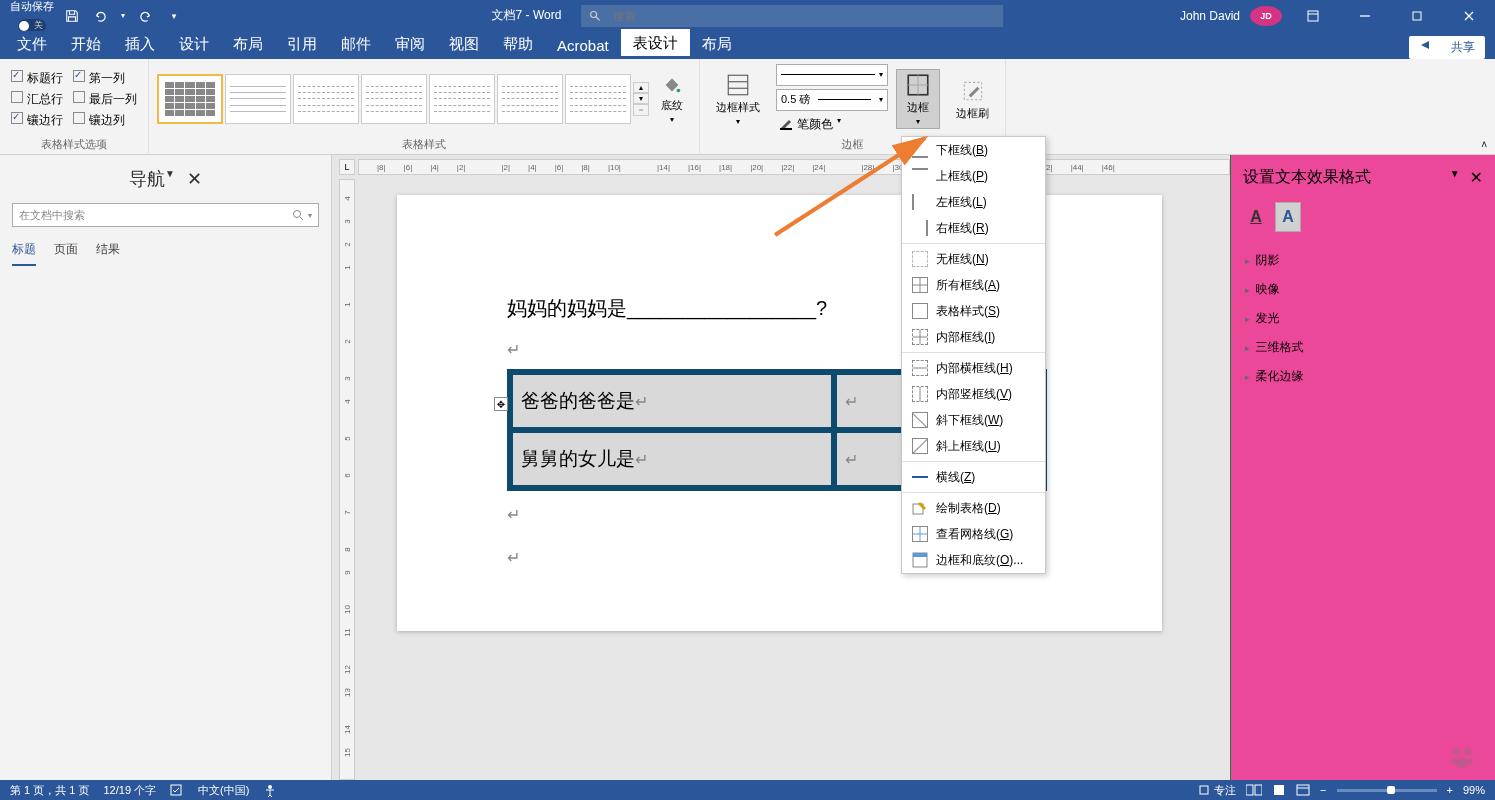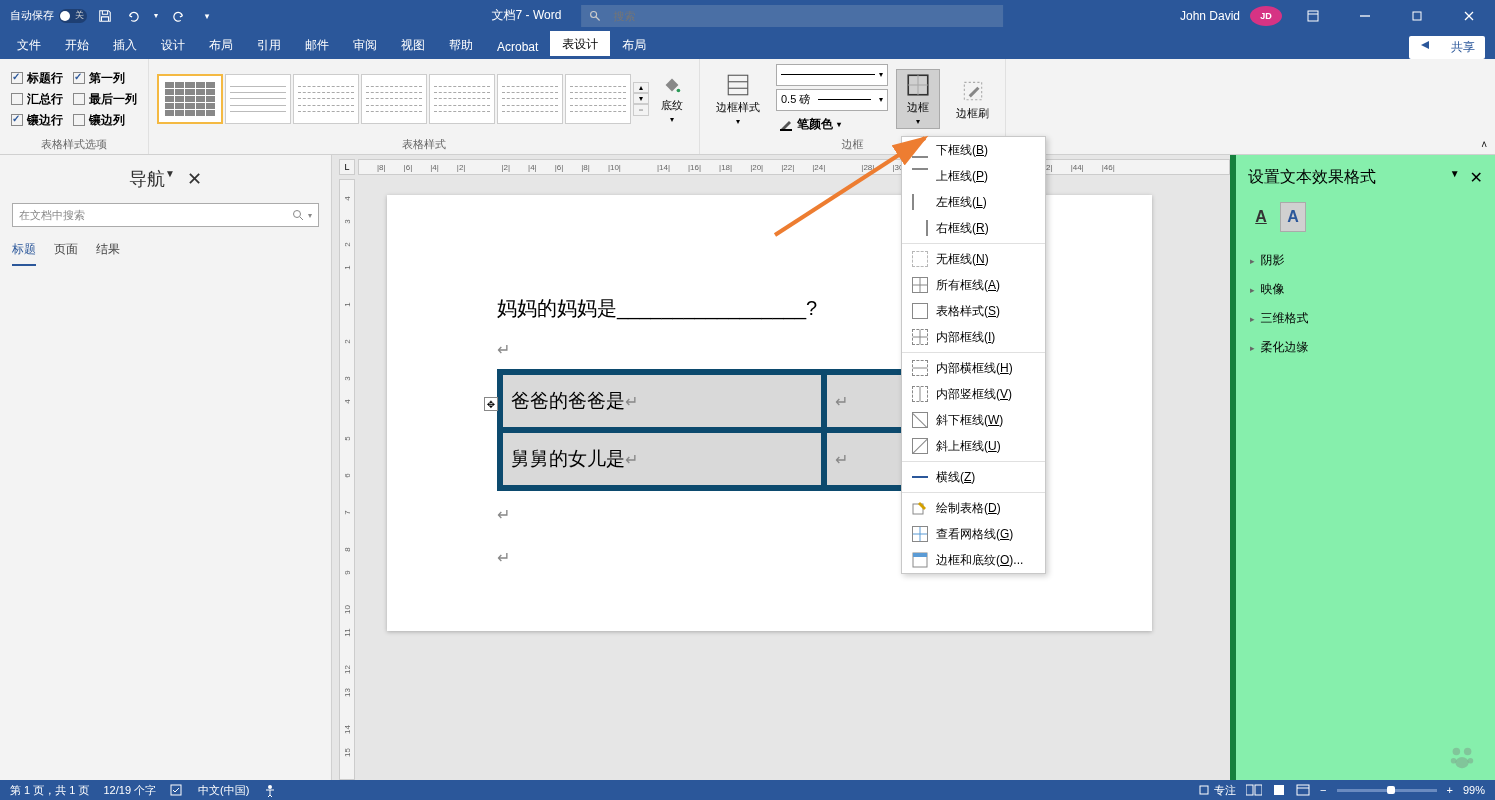--- a/index.html
+++ b/index.html
@@ -1,48 +1,48 @@
 <!DOCTYPE html>
 <html><head>
 <meta charset="utf-8">
 <style>
 * { margin: 0; padding: 0; box-sizing: border-box; font-family: "Microsoft YaHei", "Segoe UI", sans-serif; }
 body { width: 1495px; height: 800px; overflow: hidden; background: #fff; position: relative; }
 
 
 .title-bar { height: 31px; background: #2b579a; display: flex; align-items: center; color: #fff; font-size: 12px; position: relative; }
 .title-left { display: flex; align-items: center; gap: 8px; padding-left: 10px; }
-.autosave { display: flex; align-items: center; gap: 5px; font-size: 11px; }
+.autosave { display: flex; align-items: center; gap: 5px; font-size: 11px; flex-direction: column; }
 .toggle { width: 28px; height: 14px; background: #1e3f73; border-radius: 7px; position: relative; display:flex; align-items:center; }
 .toggle-knob { width: 10px; height: 10px; background: #fff; border-radius: 50%; position: absolute; left: 1px; }
 .toggle-label { font-size: 9px; color: #d0d0d0; position: absolute; right: 3px; }
 .qat-btn { width: 20px; height: 20px; display: flex; align-items: center; justify-content: center; cursor: pointer; color: #fff; }
 .title-center { position: absolute; left: 50%; transform: translateX(-50%); display: flex; align-items: center; gap: 20px; }
 .doc-title { font-size: 12px; }
 .search-box { width: 422px; height: 22px; background: #4a6fa5; display: flex; align-items: center; padding: 0 8px; gap: 12px; }
 .search-box input { background: transparent; border: none; color: #ccc; font-size: 11px; outline: none; flex: 1; }
 .title-right { margin-left: auto; display: flex; align-items: center; gap: 10px; padding-right: 5px; }
 .user-name { font-size: 12px; }
 .user-avatar { width: 32px; height: 20px; background: #d63384; border-radius: 50%; display: flex; align-items: center; justify-content: center; font-size: 9px; font-weight: bold; }
 .win-btn { width: 42px; height: 31px; display: flex; align-items: center; justify-content: center; cursor: pointer; }
 
 
 .ribbon-tabs { height: 28px; background: #2b579a; display: flex; align-items: flex-end; padding-left: 5px; position: relative; }
-.tab { padding: 5px 12px; color: #fff; font-size: 12px; cursor: pointer; }
+.tab { padding: 5px 12px; color: #fff; font-size: 15px; cursor: pointer; }
 .tab.active { background: #fff; color: #2b579a; border-bottom: 2px solid #2b579a; }
 .tab.context { color: #fff; }
 .tab.context.active { background: #fff; color: #000; border-bottom: 3px solid #2b579a; padding-bottom: 3px; }
 .share-btn { margin-left: auto; margin-right: 10px; background: #fff; color: #2b579a; padding: 3px 10px; font-size: 12px; display: flex; align-items: flex-start; gap: 20px; border-radius: 2px; }
 
 
 .ribbon { height: 96px; background: #f3f3f3; border-bottom: 1px solid #d0d0d0; display: flex; position: relative; }
 .ribbon-group { border-right: 1px solid #e0e0e0; padding: 4px 8px 2px; display: flex; flex-direction: column; }
 .group-content { flex: 1; display: flex; align-items: center; gap: 4px; }
 .group-label { text-align: center; font-size: 11px; color: #666; padding-top: 2px; }
-.check-item { display: flex; align-items: center; gap: 4px; font-size: 12px; padding: 2px 3px; font-weight: bold; }
+.check-item { display: flex; gap: 4px; font-size: 12px; padding: 2px 3px; }
 .check-col { display: flex; flex-direction: column; }
 .style-gallery { display: flex; gap: 2px; align-items: center; }
 .style-thumb { width: 66px; height: 50px; border: 1px solid #ccc; background: #fff; position: relative; }
 .style-thumb.sel { border: 2px solid #f4b942; }
 .style-thumb .tgrid { position: absolute; inset: 6px; display: grid; grid-template-columns: repeat(5,1fr); grid-template-rows: repeat(5,1fr); gap: 1px; }
 .style-thumb .tgrid div { background: #e8e8e8; }
 .style-thumb.dark .tgrid div { background: #888; }
 .gallery-more { width: 16px; display: flex; flex-direction: column; }
 .gallery-more div { flex: 1; border: 1px solid #ccc; display: flex; align-items: center; justify-content: center; font-size: 8px; cursor: pointer; }
 .big-btn { display: flex; flex-direction: column; align-items: center; justify-content: center; padding: 2px 8px; font-size: 11px; cursor: pointer; gap: 2px; }
@@ -62,31 +62,31 @@
 .nav-tab.active { color: #2b579a; border-bottom: 2px solid #2b579a; }
 .nav-body { margin-top: 20px; font-size: 11.5px; color: #444; line-height: 1.9; }
 
 
 .doc-area { flex: 1; background: #e6e6e6; position: relative; overflow: hidden; }
 .corner { position: absolute; left: 7px; top: 4px; width: 16px; height: 16px; background: #f3f3f3; border: 1px solid #ccc; font-size: 9px; display:flex; align-items:center; justify-content:center; }
 .h-ruler { position: absolute; top: 4px; left: 26px; right: 0; height: 16px; background: #f3f3f3; border: 1px solid #ccc; font-size: 8px; color: #666; display: flex; align-items: center; overflow: hidden; }
 .h-ruler span { margin-left: 18px; }
 .v-ruler { position: absolute; left: 7px; top: 24px; bottom: 0; width: 16px; background: #f3f3f3; border: 1px solid #ccc; font-size: 8px; color: #666; display: flex; flex-direction: column; align-items: center; overflow: hidden; }
 .v-ruler span { margin-top: 14px; transform: rotate(-90deg); }
-.page { position: absolute; left: 55px; top: 40px; width: 765px; height: 436px; background: #fff; box-shadow: 0 1px 4px rgba(0,0,0,0.25); padding: 100px 110px 40px 110px; }
+.page { position: absolute; left: 65px; top: 40px; width: 765px; height: 436px; background: #fff; box-shadow: 0 1px 4px rgba(0,0,0,0.25); padding: 100px 110px 40px 110px; }
 .page .line { font-size: 20px; font-family: SimSun, serif; }
 .q1 { margin-bottom: 18px; }
 .tbl { border-collapse: collapse; width: 540px; margin-top: 10px; }
 .tbl td { border: 6px solid #0c4a6e; height: 38px; padding: 13px 8px; font-size: 19px; font-family: SimSun, serif; background: #d9d9d9; }
 .tbl td.c2 { width: 210px; }
 .para-mark { color: #888; font-size: 16px; }
 .move-handle { position: absolute; left: 97px; top: 202px; width: 14px; height: 14px; border: 1px solid #888; background: #fff; font-size: 10px; display: flex; align-items: center; justify-content: center; }
 
 
-.right-pane { width: 265px; background: #86efac; border-left: 6px solid #15803d; padding: 12px; }
+.right-pane { width: 265px; background: #ec4899; border-left: 1px solid #15803d; padding: 12px; }
 .right-header { display: flex; align-items: center; justify-content: space-between; font-size: 16px; margin-bottom: 14px; }
 .rp-tabs { display: flex; gap: 6px; margin-bottom: 14px; }
 .rp-tab { width: 26px; height: 30px; border: 1px solid transparent; display: flex; align-items: center; justify-content: center; font-size: 16px; font-weight: bold; cursor: pointer; }
 .rp-tab.active { background: #d0d0d0; border-color: #aaa; }
 .rp-item { padding: 6px 2px; font-size: 12px; display: flex; align-items: center; gap: 6px; cursor: pointer; }
 .rp-item::before { content: "▸"; font-size: 9px; color: #666; }
 
 
 .border-menu { position: absolute; left: 901px; top: 136px; width: 145px; background: #fff; border: 1px solid #c8c8c8; box-shadow: 2px 2px 6px rgba(0,0,0,0.2); z-index: 100; }
 .border-menu .mi { display: flex; align-items: center; gap: 8px; padding: 4px 10px; font-size: 12px; cursor: pointer; height: 26px; }
@@ -520,20 +520,21 @@
         <span style="font-size:10px;cursor:pointer">▼</span>
         <span style="cursor:pointer">✕</span>
       </span>
     </div>
     <div class="rp-tabs">
       <div class="rp-tab" style="color:#333;text-decoration:underline">A</div>
       <div class="rp-tab active" style="color:#2b579a">A</div>
     </div>
     <div class="rp-item">阴影</div>
     <div class="rp-item">映像</div>
+    <div class="rp-item">发光</div>
     <div class="rp-item">三维格式</div>
     <div class="rp-item">柔化边缘</div>
   </div>
 </div>
 
 <div class="border-menu">
   <div class="mi">
       <span class="mi-icon" style="border-width:0 0 2px 0"></span>
       <span><span>下框线(</span><span class="u">B</span><span>)</span></span>
     </div>

